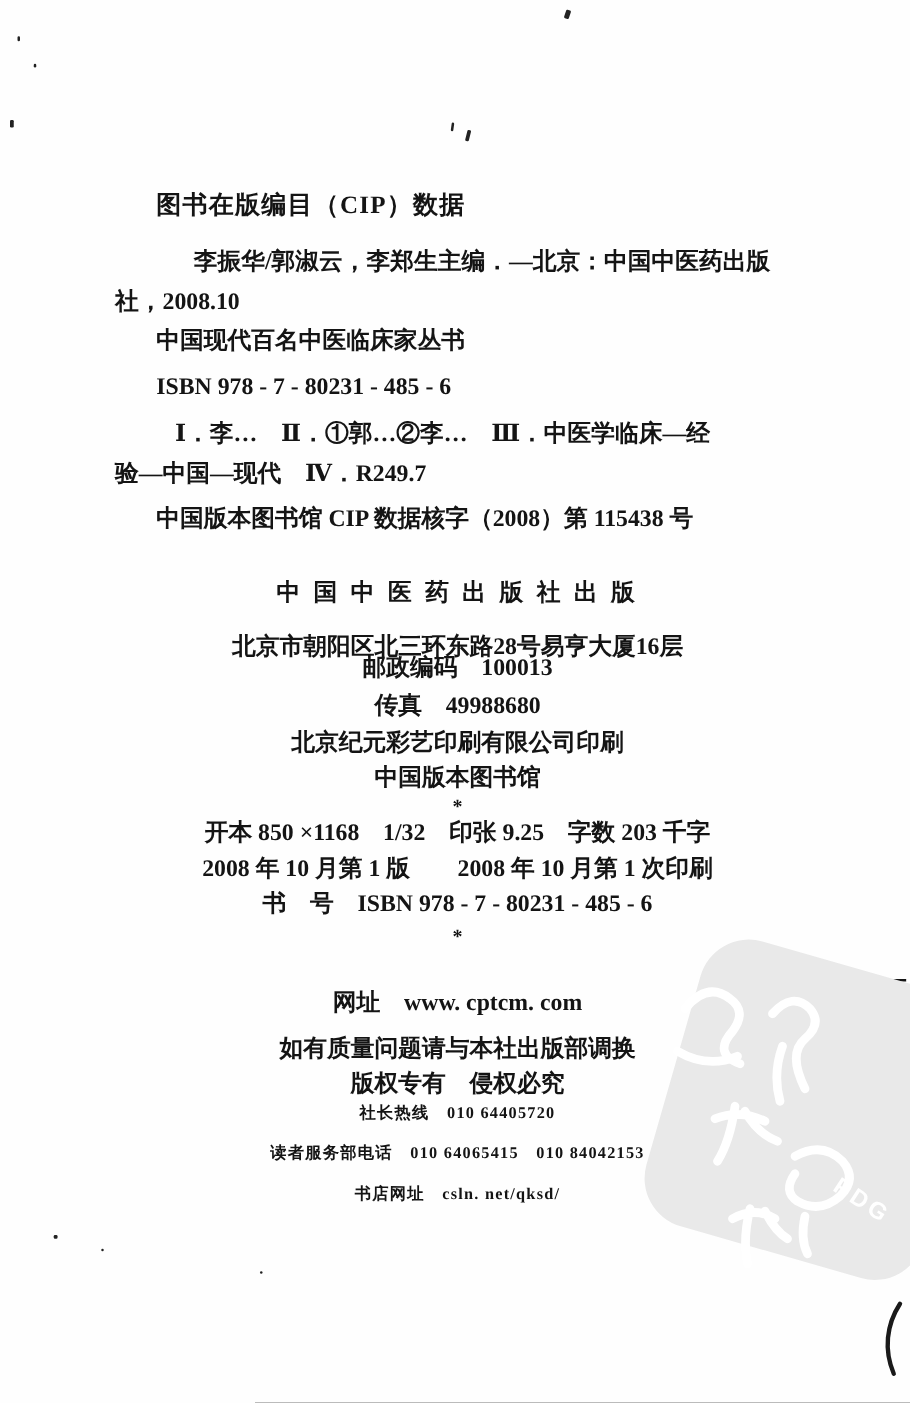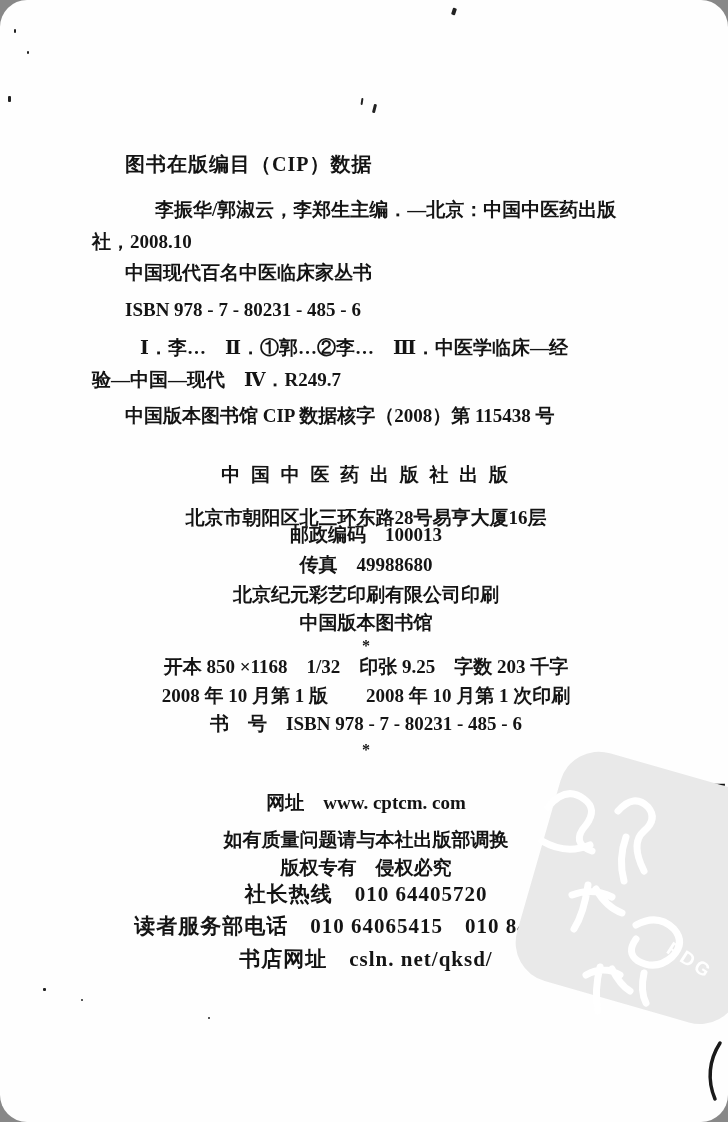--- a/index.html
+++ b/index.html
@@ -3,35 +3,34 @@
 <meta charset="utf-8">
 <style>
   html,body{margin:0;padding:0;background:#888;}
   #page{
     position:relative;
     width:728px;height:1122px;
     background:#fefefe;
     overflow:hidden;
     font-family:"Liberation Serif","DejaVu Serif",serif;
     color:#121212;
-    border-radius:27px;
   }
   .line{
     position:absolute;
     white-space:pre;
     font-weight:700;
     font-size:19px;
     line-height:1.2;
     color:#141414;
   }
   .center{left:4px;right:0;text-align:center;}
   .cip-head{font-size:20px;letter-spacing:1px;}
   .pub-name{letter-spacing:3px;}
   .star{font-size:16px;}
-  .big{font-size:21px;letter-spacing:1px;}
+  .big{font-size:13px;letter-spacing:1px;}
   .speck{position:absolute;background:#222;border-radius:1px;}
   .wm{position:absolute;pointer-events:none;}
 </style>
 </head>
 <body>
 
 <div id="page">
 
   <div class="line cip-head" style="top:152px;left:125px;">图书在版编目（CIP）数据</div>
   <div class="line" style="top:199px;left:155px;">李振华/郭淑云，李郑生主编．—北京：中国中医药出版</div>

